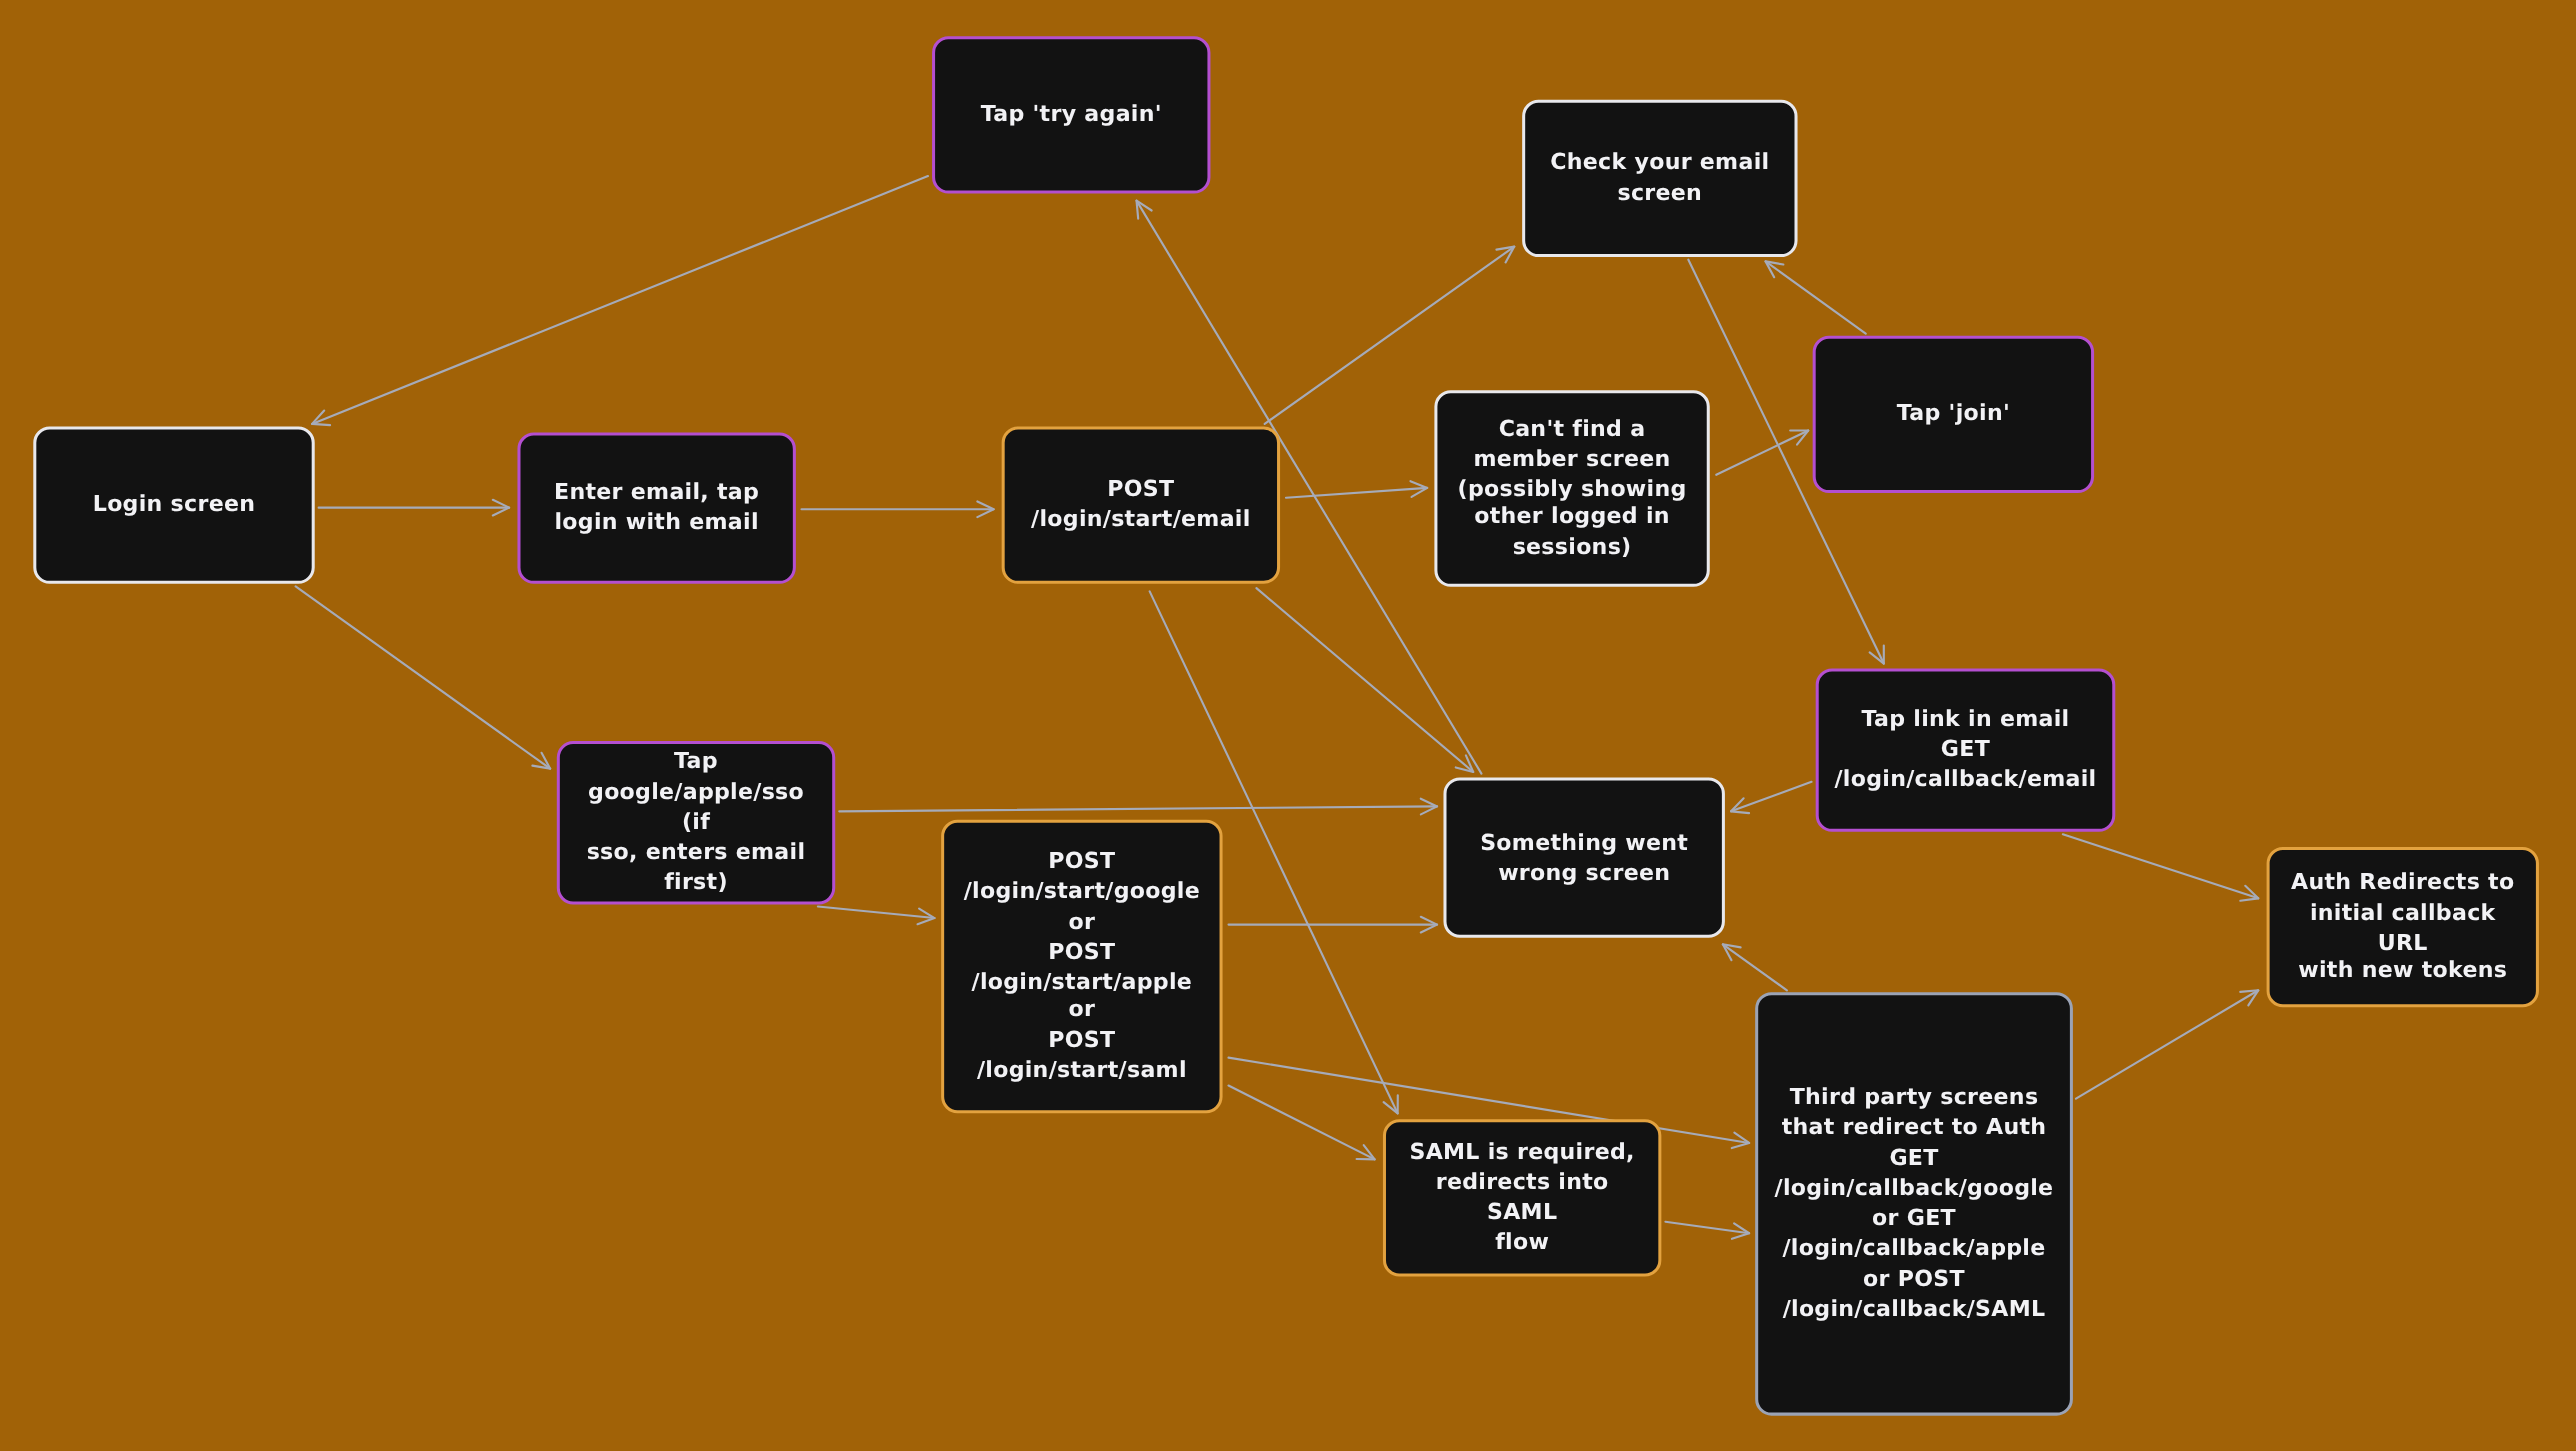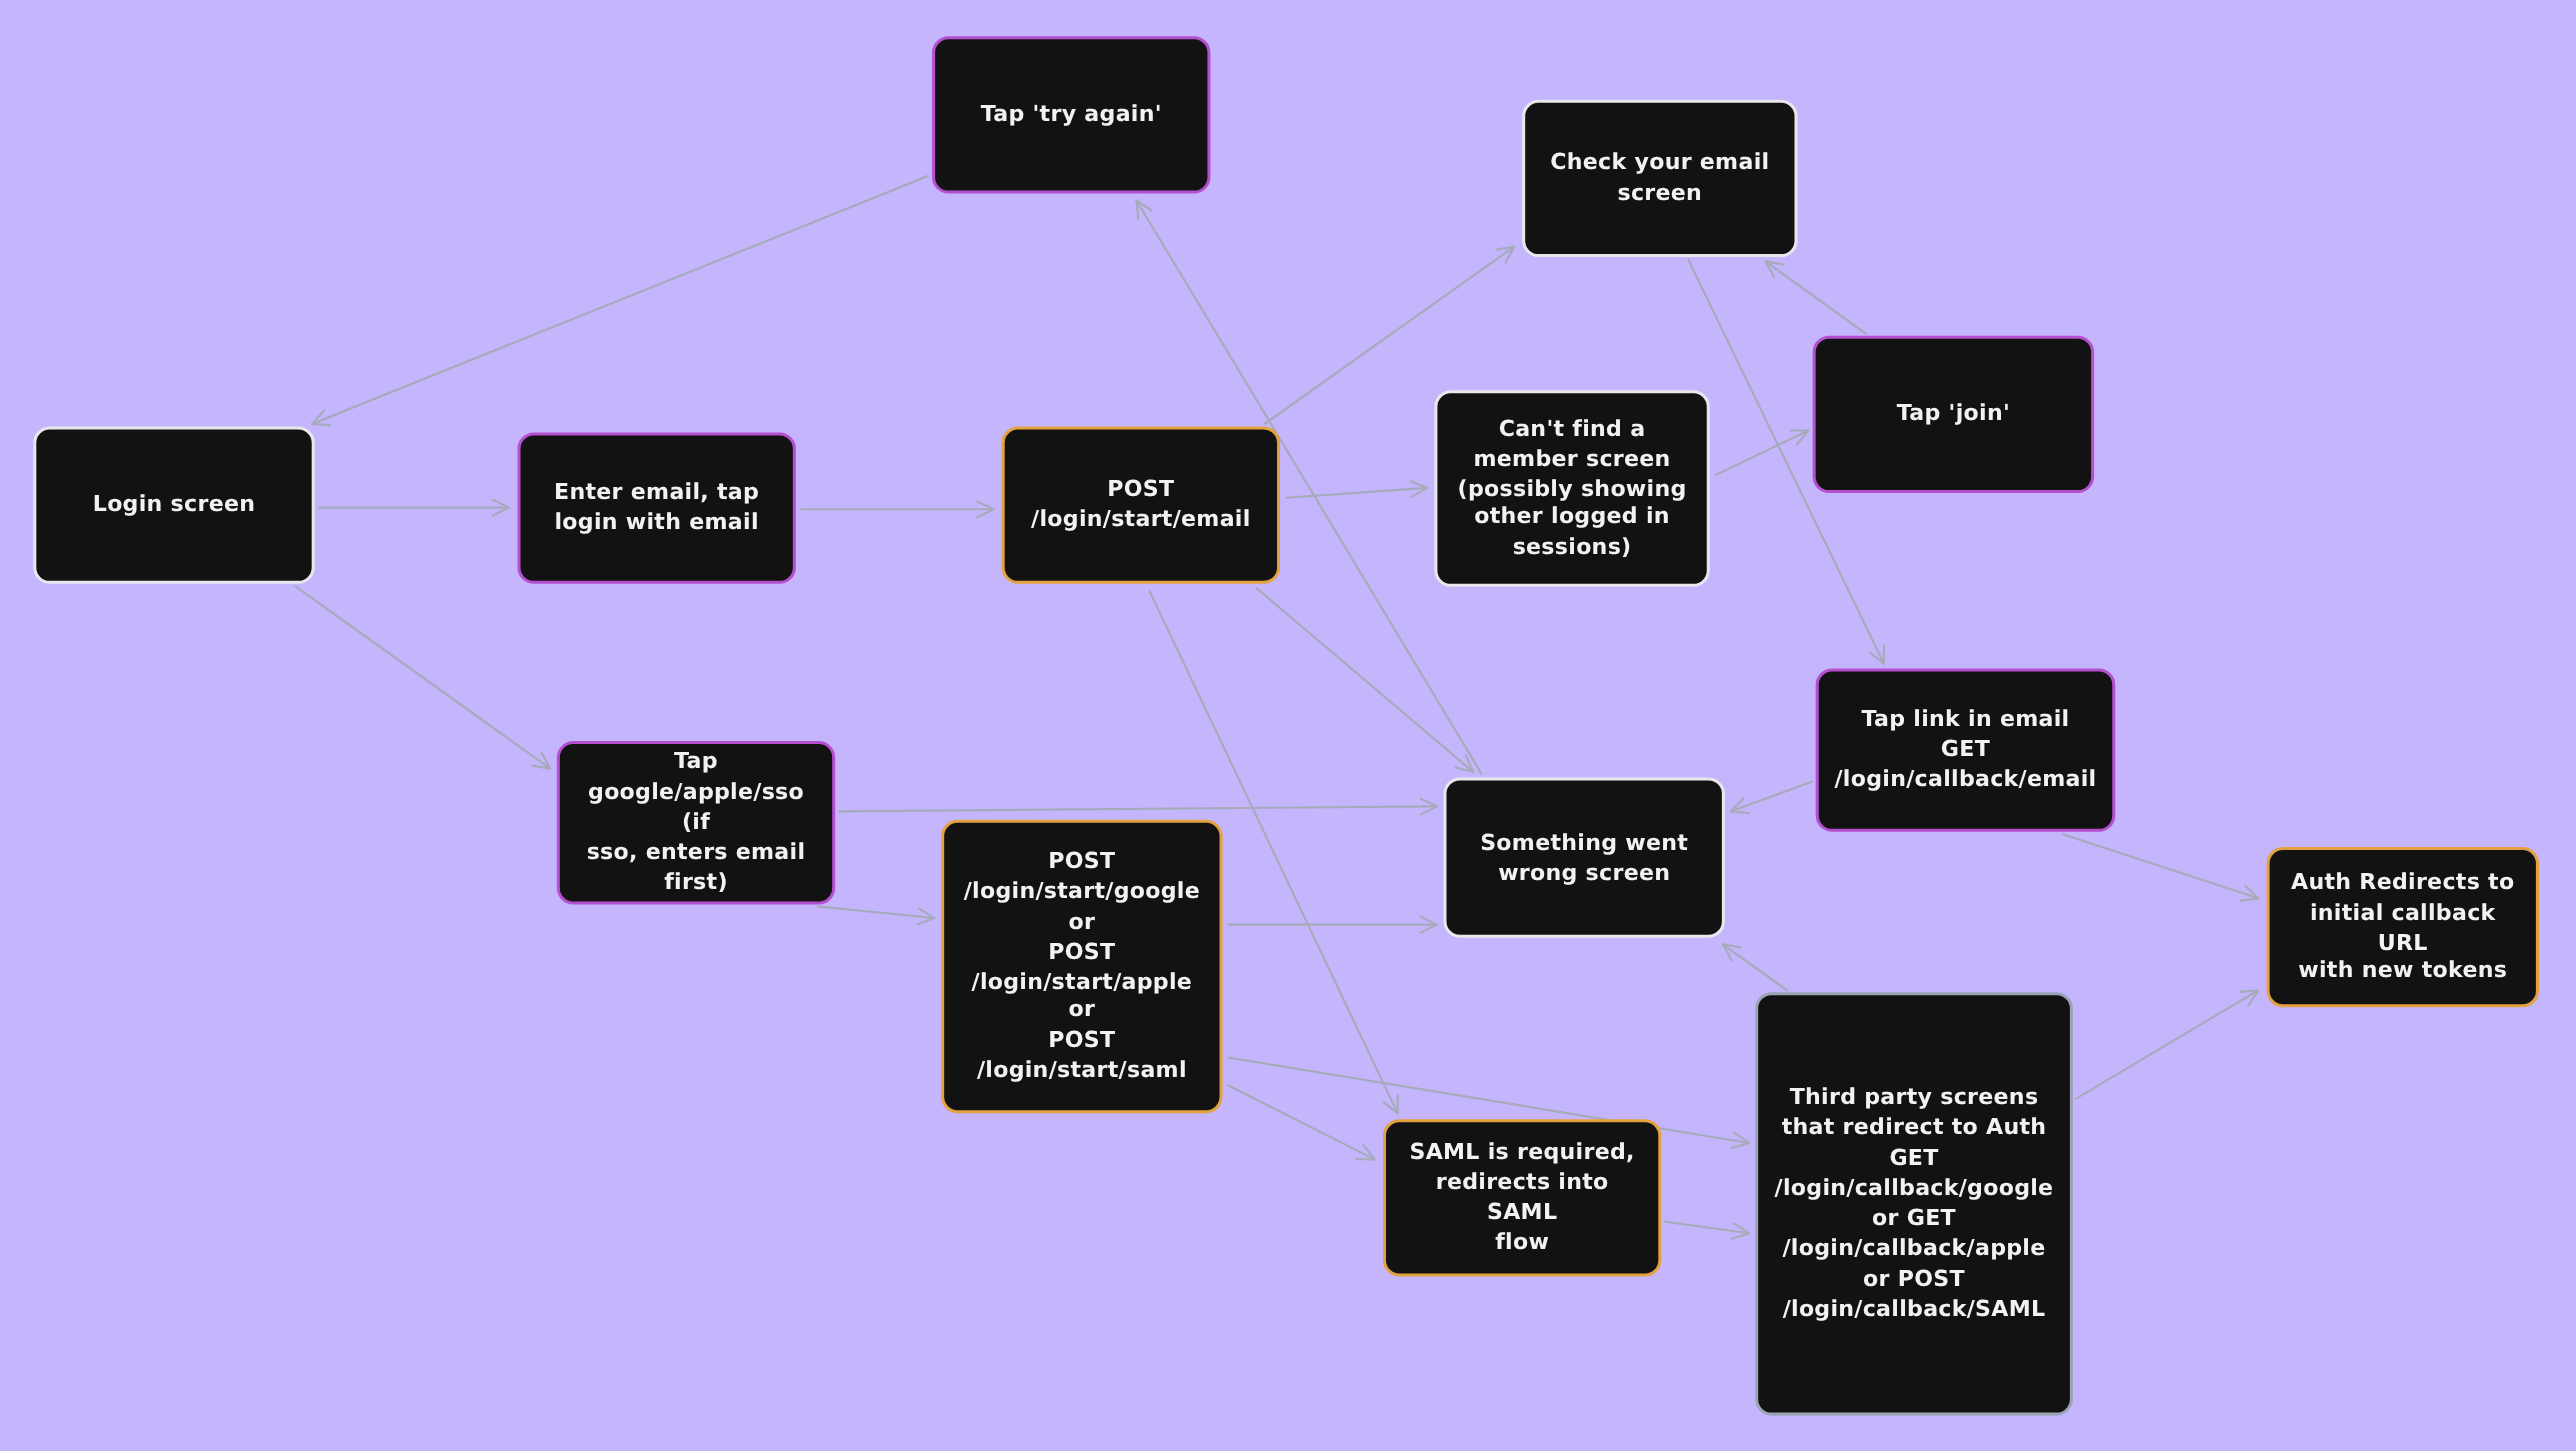--- a/index.html
+++ b/index.html
@@ -11,21 +11,21 @@
   body {
     width: 2576px;
     height: 1452px;
     overflow: hidden;
     font-family: "DejaVu Sans", sans-serif;
   }
   .viewport {
     position: relative;
     width: 2576px;
     height: 1452px;
-    background: #c4b5fd;
+    background: #a16207;
   }
   
   .stage {
     position: absolute;
     left: 0;
     top: 0;
     width: 851px;
     height: 480px;
     transform: scale(3.02615, 3.02489);
     transform-origin: 0 0;

